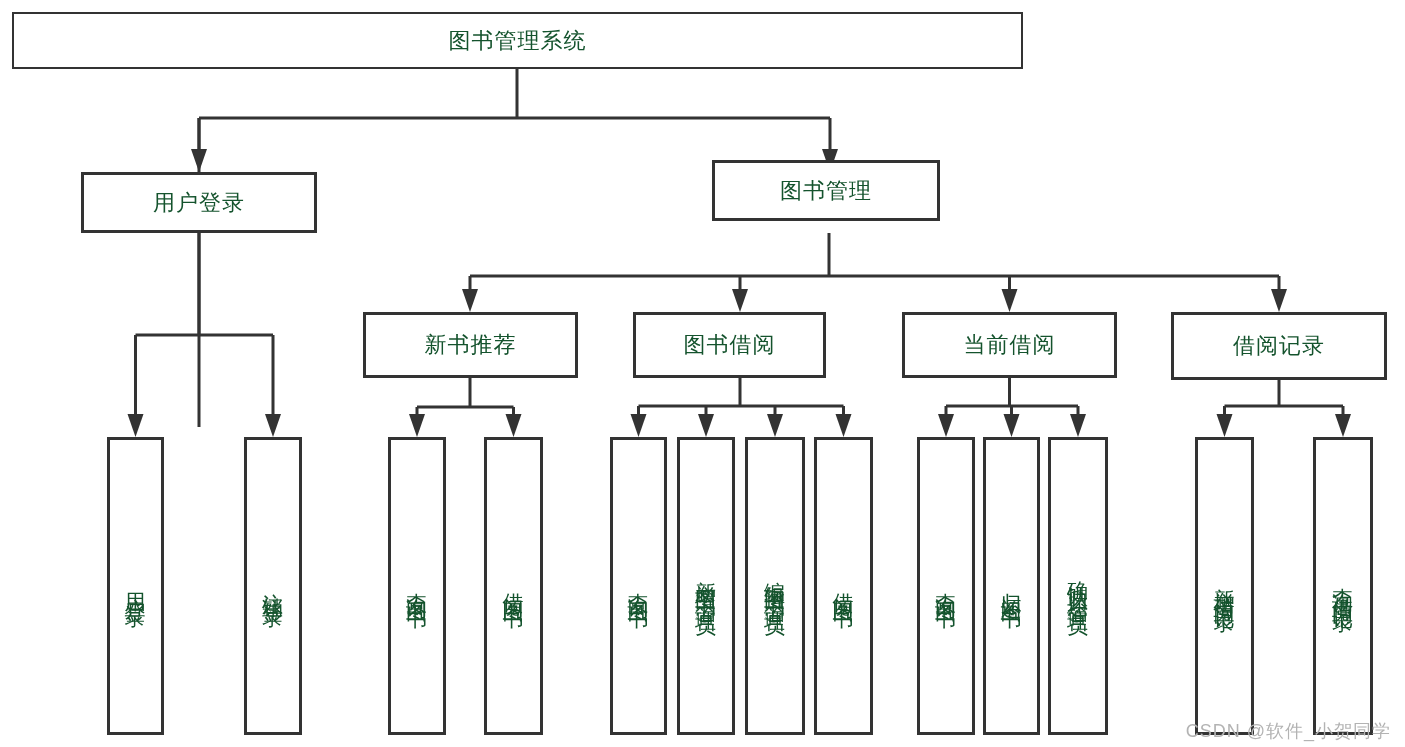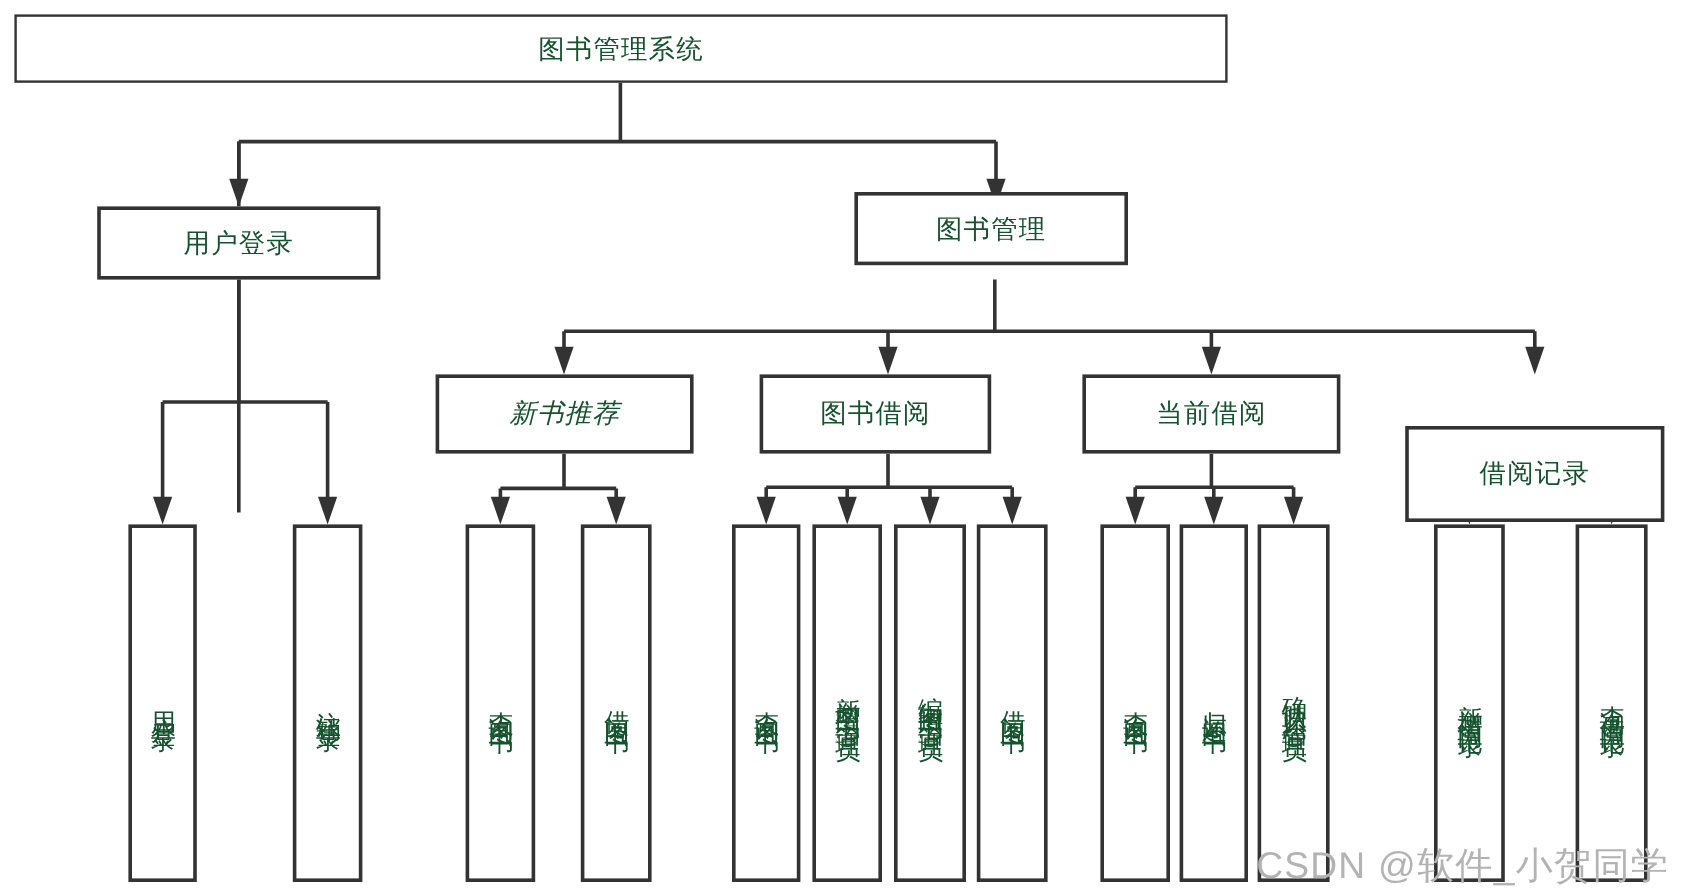--- a/index.html
+++ b/index.html
@@ -33,21 +33,21 @@
     text-orientation: mixed;
     font-size: 21px;
     letter-spacing: 5px;
     line-height: 1.1;
     padding: 6px 0;
   }
   #watermark {
     position: absolute;
     right: 14px;
     bottom: 4px;
-    font-size: 31px;
+    font-size: 18px;
     color: #b3b3b3;
     letter-spacing: 1px;
     white-space: nowrap;
   }
 </style>
 </head>
 <body>
 
 <div id="stage">
 
@@ -86,24 +86,24 @@
     <path d="M1279 378 V406 M1224.5 406 H1343 M1224.5 406 V427 M1343 406 V427"></path>
     <polygon points="1216.5,414 1232.5,414 1224.5,437"></polygon>
     <polygon points="1335,414 1351,414 1343,437"></polygon>
   </svg>
 
   <div class="box root" style="left:12px; top:12px; width:1011px; height:57px;">图书管理系统</div>
 
   <div class="box" style="left:81px; top:172px; width:236px; height:61px;">用户登录</div>
   <div class="box" style="left:712px; top:160px; width:228px; height:61px;">图书管理</div>
 
-  <div class="box" style="left:363px; top:312px; width:215px; height:66px;font-style:italic;">新书推荐</div>
+  <div class="box" style="left:363px; top:312px; width:215px; height:66px;">新书推荐</div>
   <div class="box" style="left:633px; top:312px; width:193px; height:66px;">图书借阅</div>
   <div class="box" style="left:902px; top:312px; width:215px; height:66px;">当前借阅</div>
-  <div class="box" style="left:1171px; top:312px; width:216px; height:80px;margin-top:43px;">借阅记录</div>
+  <div class="box" style="left:1171px; top:312px; width:216px; height:68px;">借阅记录</div>
 
   <div class="box vbox" style="left:107px; top:437px; width:57px; height:298px;">用户登录</div>
   <div class="box vbox" style="left:244px; top:437px; width:58px; height:298px;">注销登录</div>
 
   <div class="box vbox" style="left:388px; top:437px; width:58px; height:298px;">查询图书</div>
   <div class="box vbox" style="left:484px; top:437px; width:59px; height:298px;">借阅图书</div>
 
   <div class="box vbox" style="left:610px; top:437px; width:57px; height:298px;">查询图书</div>
   <div class="box vbox" style="left:677px; top:437px; width:58px; height:298px;">新增图书（管理员）</div>
   <div class="box vbox" style="left:745px; top:437px; width:60px; height:298px;">编辑图书（管理员）</div>

